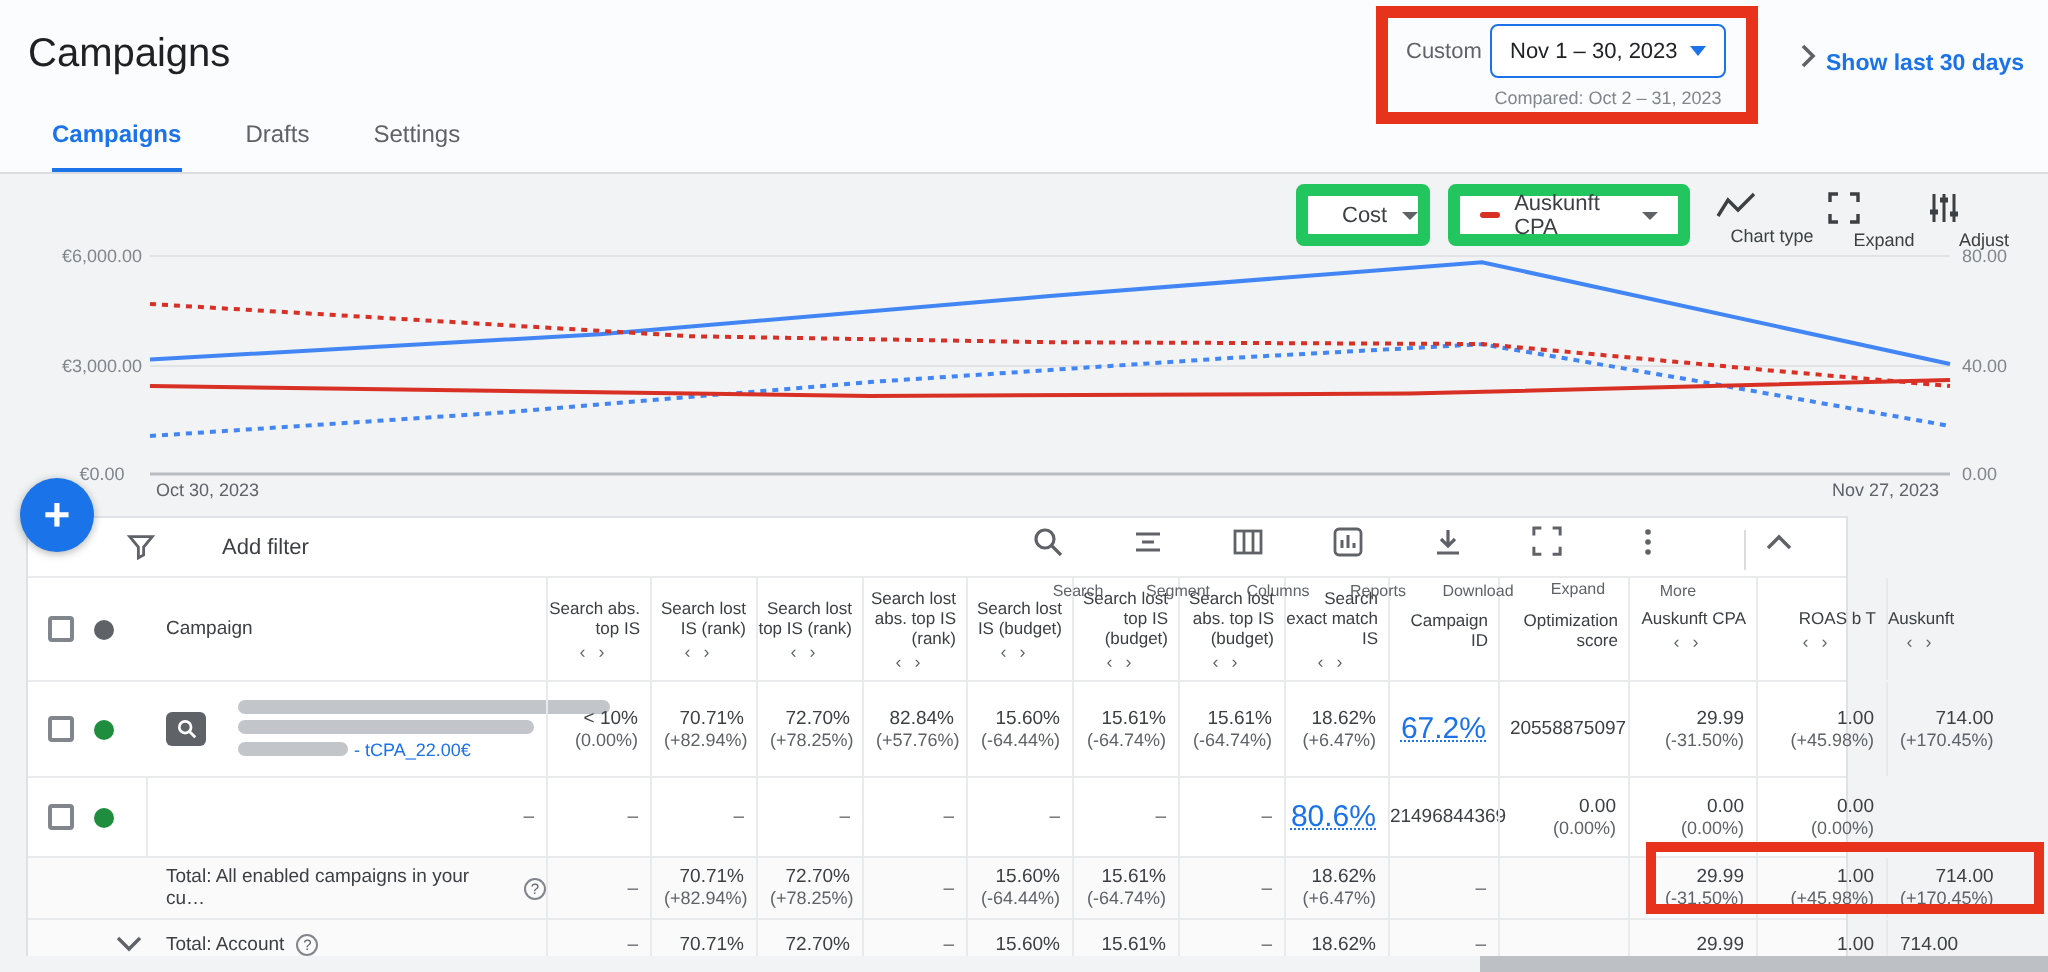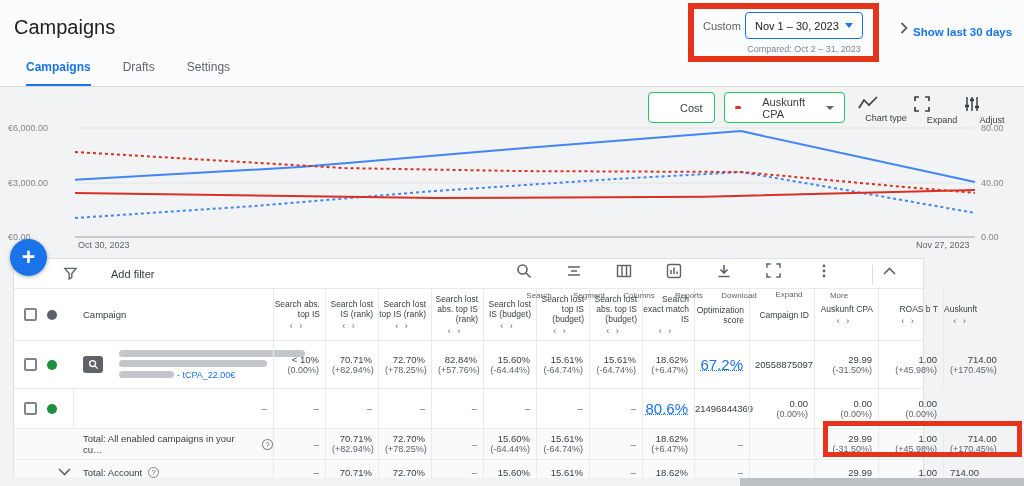--- a/index.html
+++ b/index.html
@@ -20,29 +20,29 @@
   .next-arrow { position:absolute; left:894px; top:18px; width:20px; height:20px; color:#5f6368; font-size:15px; display:flex; align-items:center; justify-content:center; cursor:pointer; }
   .show-last { position:absolute; left:913px; top:26px; font-size:11.5px; color:#1a73e8; font-weight:bold; cursor:pointer; }
 
   
   .tabs { position:absolute; left:26px; top:60px; display:flex; gap:32px; }
   .tab { font-size:12px; color:#5f6368; padding-bottom:10px; cursor:pointer; }
   .tab.active { color:#1a73e8; font-weight:bold; border-bottom:2.5px solid #1a73e8; }
 
   
   .chart-section { position:absolute; left:0; top:88px; width:1024px; height:165px; background:#f1f3f4; }
-  .metric-btn { position:absolute; top:4px; height:31px; background:#fff; border:1px solid #22c55e; border-radius:4px;
-                display:flex; align-items:center; gap:21px; padding:0 10px; cursor:pointer; }
+  .metric-btn { position:absolute; top:4px; height:31px; background:#fff; border:6px solid #22c55e; border-radius:4px;
+                display:flex; align-items:center; gap:7px; padding:0 10px; cursor:pointer; }
   .metric-dash { width:12px; height:3px; border-radius:2px; }
   .metric-btn .lbl { font-size:11px; color:#3c4043; }
   .caret-gray { width:0; height:0; border-left:4px solid transparent; border-right:4px solid transparent; border-top:4.5px solid #5f6368; }
   .chart-tool { position:absolute; top:8px; width:56px; text-align:center; cursor:pointer; color:#3c4043; }
   .chart-tool .cap { font-size:9px; color:#3c4043; margin-top:3px; }
   .axis-label { position:absolute; font-size:9px; color:#80868b; }
-  .axis-left { width:62px; text-align:left; left:8px; }
+  .axis-left { width:62px; text-align:center; left:20px; }
   .axis-right { left:981px; }
   .date-label { position:absolute; font-size:9px; color:#5f6368; top:152px; }
 
   
   .fab { position:absolute; left:10px; top:239px; width:37px; height:37px; border-radius:50%; background:#1a73e8;
          color:#fff; font-size:23px; font-weight:bold; display:flex; align-items:center; justify-content:center;
          box-shadow:0 1px 4px rgba(0,0,0,.3); cursor:pointer; z-index:6; }
 
   
   .table-card { position:absolute; left:13px; top:258px; width:911px; height:220px; background:#fff; border:1px solid #dfe1e5; border-bottom:none; }
@@ -250,24 +250,24 @@
       </div>
       <div class="hcell vline">
         <div>Search lost abs. top IS (budget)</div>
         <div class="arr">‹ ›</div>
       </div>
       <div class="hcell vline">
         <div>Search exact match IS</div>
         <div class="arr">‹ ›</div>
       </div>
       <div class="hcell vline">
+        <div>Campaign ID</div>
+      </div>
+      <div class="hcell vline">
         <div>Optimization score</div>
-      </div>
-      <div class="hcell vline">
-        <div>Campaign ID</div>
       </div>
       <div class="hcell vline">
         <div>Auskunft CPA</div>
         <div class="arr">‹ ›</div>
       </div>
       <div class="hcell vline">
         <div>ROAS b T</div>
         <div class="arr">‹ ›</div>
       </div>
       <div class="hcell vline">

